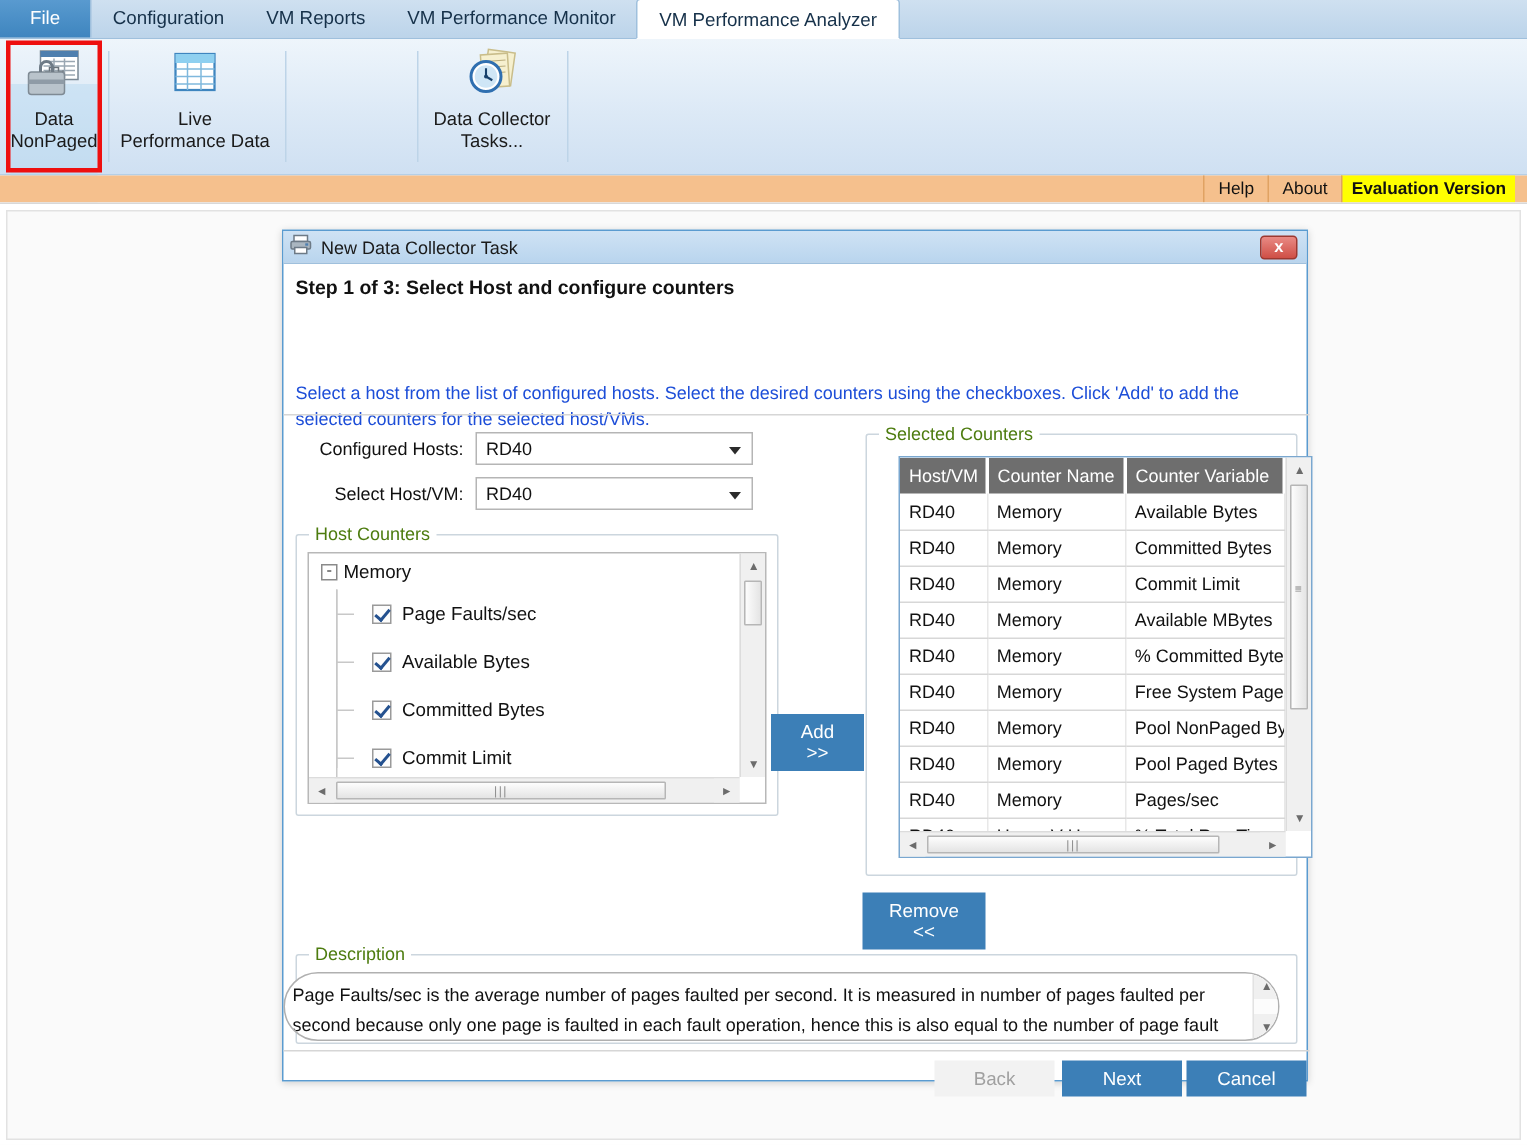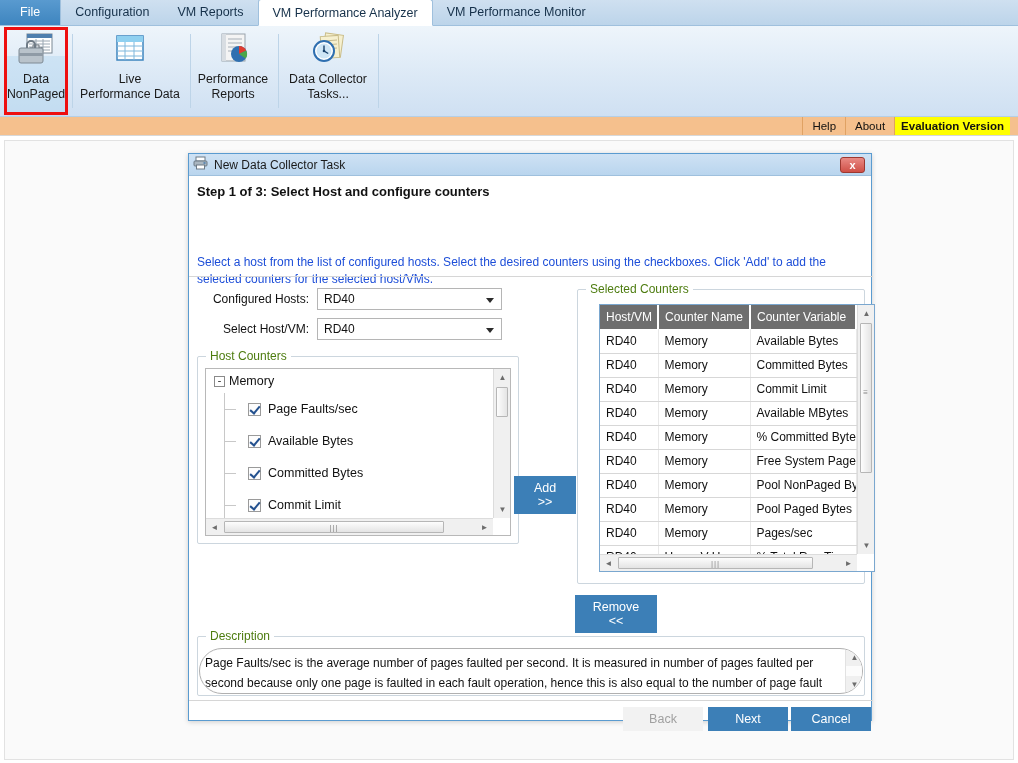--- a/index.html
+++ b/index.html
@@ -393,22 +393,22 @@
 </style>
 </head>
 <body>
 
 <div class="app">
 
   <div class="tabstrip">
     <div class="tab file"><span>File</span></div>
     <div class="tab"><span>Configuration</span></div>
     <div class="tab"><span>VM Reports</span></div>
+    <div class="tab"><span>VM Performance Monitor</span></div>
     <div class="tab active"><span>VM Performance Analyzer</span></div>
-    <div class="tab"><span>VM Performance Monitor</span></div>
   </div>
 
   <div class="ribbon">
     <div class="rb-highlight"></div>
 
     <div class="ribbon-group" style="left:6px; width:60px;">
       <span class="rb-icon">
         <svg width="40" height="38" viewBox="0 0 40 38">
           <rect x="11" y="2" width="25" height="19" fill="#ffffff" stroke="#7a8894"></rect>
           <rect x="11" y="2" width="25" height="4" fill="#4f7fae"></rect>
@@ -443,39 +443,20 @@
             <line x1="15" y1="10" x2="15" y2="28"></line>
               <line x1="24" y1="10" x2="24" y2="28"></line>
           </g>
         </svg>
       </span>
       <span class="rb-label">Live
 Performance Data</span>
     </div>
     <div class="ribbon-sep" style="left:190px;"></div>
 
-    <div class="ribbon-group" style="left:194px; width:78px;">
-      <span class="rb-icon">
-        <svg width="40" height="38" viewBox="0 0 40 38">
-          <rect x="9" y="2" width="23" height="27" fill="#f4f4f4" stroke="#9aa3ab"></rect>
-          <rect x="9" y="2" width="4" height="27" fill="#d8dde2"></rect>
-          <g stroke="#a8b0b8" stroke-width="1">
-            <line x1="15" y1="7" x2="29" y2="7"></line>
-              <line x1="15" y1="11" x2="29" y2="11"></line>
-            <line x1="15" y1="15" x2="29" y2="15"></line>
-              <line x1="15" y1="19" x2="24" y2="19"></line>
-          </g>
-          <circle cx="26" cy="22" r="8" fill="#2f6fb0"></circle>
-          <path d="M26 22 L26 14 A8 8 0 0 1 33.2 18.5 Z" fill="#e03b2e"></path>
-          <path d="M26 22 L33.2 18.5 A8 8 0 0 1 32.6 26.6 Z" fill="#4aa64a"></path>
-        </svg>
-      </span>
-      <span class="rb-label">Performance
-Reports</span>
-    </div>
     <div class="ribbon-sep" style="left:278px;"></div>
 
     <div class="ribbon-group" style="left:282px; width:92px;">
       <span class="rb-icon">
         <svg width="40" height="38" viewBox="0 0 40 38">
           <g fill="#f6f0cf" stroke="#c9bd8a">
             <rect x="16" y="2" width="18" height="22" transform="rotate(8 25 13)"></rect>
             <rect x="13" y="4" width="18" height="22" transform="rotate(-4 22 15)"></rect>
           </g>
           <g stroke="#b9ac7c" stroke-width="0.8">
@@ -684,21 +665,21 @@
           <div class="sb-thumb h" style="left:18px; top:2px; width:195px; height:12px;">
               <span class="grip">|||</span>
             </div>
           <div class="sb-btn hbtn" style="right:0;">►</div>
         </div>
       </div>
 
       <div class="groupbox" style="left:8px; top:460px; width:668px; height:60px;">
         <span class="gb-legend">Description</span>
       </div>
-      <div class="descbox" style="left:10px; top:472px; width:664px; height:46px;border-radius:23px;">
+      <div class="descbox" style="left:0; top:472px; width:664px; height:46px;border-radius:23px;">
         <div class="desctext">Page Faults/sec is the average number of pages faulted per second. It is measured in number of pages faulted per second because only one page is faulted in each fault operation, hence this is also equal to the number of page fault</div>
         <div class="desc-vs">
           <div class="sb-btn" style="top:0;">▲</div>
           <div class="sb-btn" style="bottom:0;">▼</div>
         </div>
       </div>
 
       <div class="footer-rule" style="top:524px;"></div>
 
       <button class="btn disabled" style="left:434px; top:531px; width:80px;">Back</button>

